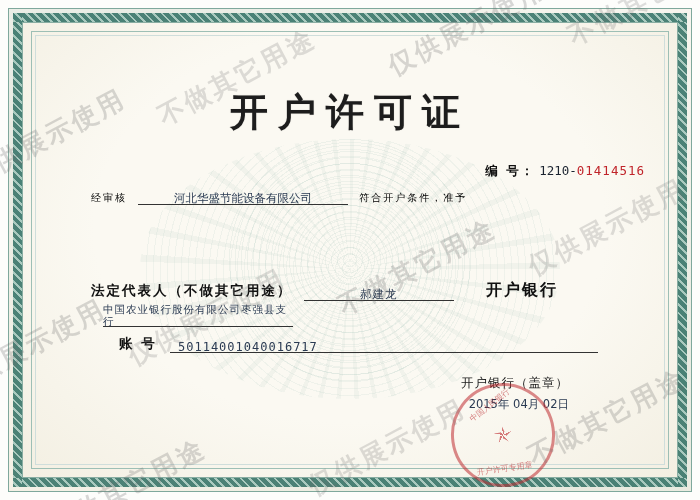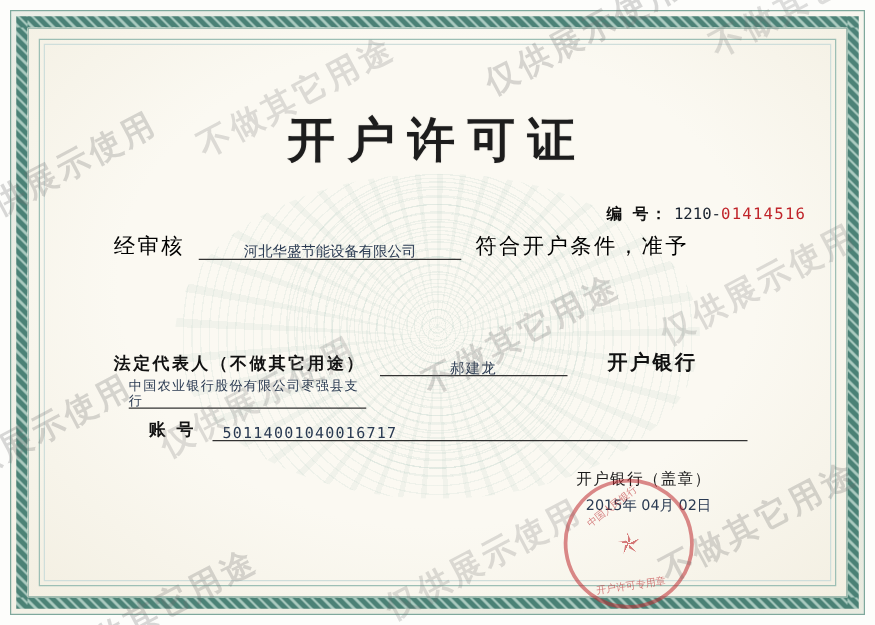--- a/index.html
+++ b/index.html
@@ -73,21 +73,21 @@
     text-shadow:0 0 1px rgba(0,0,0,.25);
   }
   .row{position:absolute;font-size:13px;color:#1a1a1a;}
   .lbl{font-family:"DejaVu Serif","Liberation Serif",serif;font-weight:bold;letter-spacing:2px;color:#111;}
   .approve{position:absolute;left:26px;top:104px;font-size:12.5px;}
   .approve .val{font-family:"DejaVu Sans Mono","Liberation Mono",monospace;font-size:12.5px;color:#1b2430;letter-spacing:.5px;}
   .serial{position:absolute;right:20px;top:104px;font-size:12.5px;margin-top:24px;}
   .serial .red{color:#c0242a;font-family:"DejaVu Sans Mono","Liberation Mono",monospace;letter-spacing:1px;}
   .serial .blk{font-family:"DejaVu Sans Mono","Liberation Mono",monospace;color:#1b2430;}
   .line1{position:absolute;left:56px;top:150px;right:40px;}
-  .l1a{font-size:17px;font-family:Liberation Serif, serif;letter-spacing:2px;}
+  .l1a{font-size:10px;font-family:Liberation Serif, serif;letter-spacing:2px;}
   .fill{
     display:inline-block;border-bottom:1px solid #333;text-align:center;
     vertical-align:bottom;
   }
   .fill .hw{position:relative;top:2px;color:#2a3a52;font-size:11.5px;}
   .line2{position:absolute;left:56px;top:190px;font-size:15px;font-family:"DejaVu Serif","Liberation Serif",serif;letter-spacing:2px;}
   .line3{position:absolute;left:56px;top:245px;right:40px;font-size:13.5px;font-family:"DejaVu Serif","Liberation Serif",serif;letter-spacing:1px;}
   .line4{position:absolute;left:56px;top:300px;right:40px;font-size:13.5px;font-family:"DejaVu Serif","Liberation Serif",serif;letter-spacing:1px;margin-left:28px;}
   .issuer{position:absolute;right:96px;top:340px;text-align:left;font-size:12.5px;font-family:"DejaVu Serif","Liberation Serif",serif;letter-spacing:1px;color:#1a1a1a;}
   .issuedate{position:absolute;right:96px;top:362px;font-size:11.5px;color:#2a3a52;}

